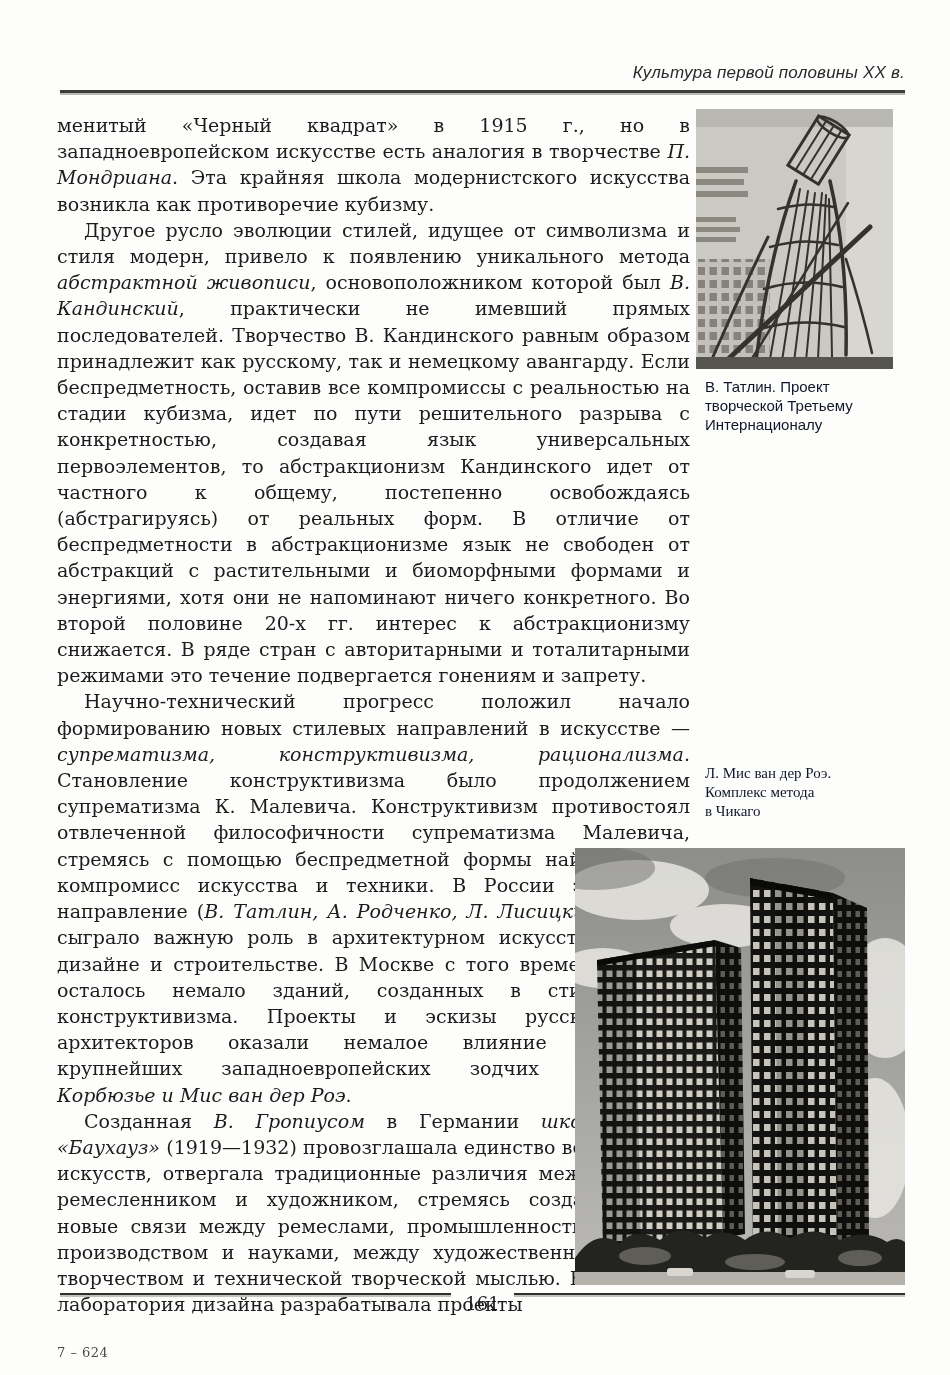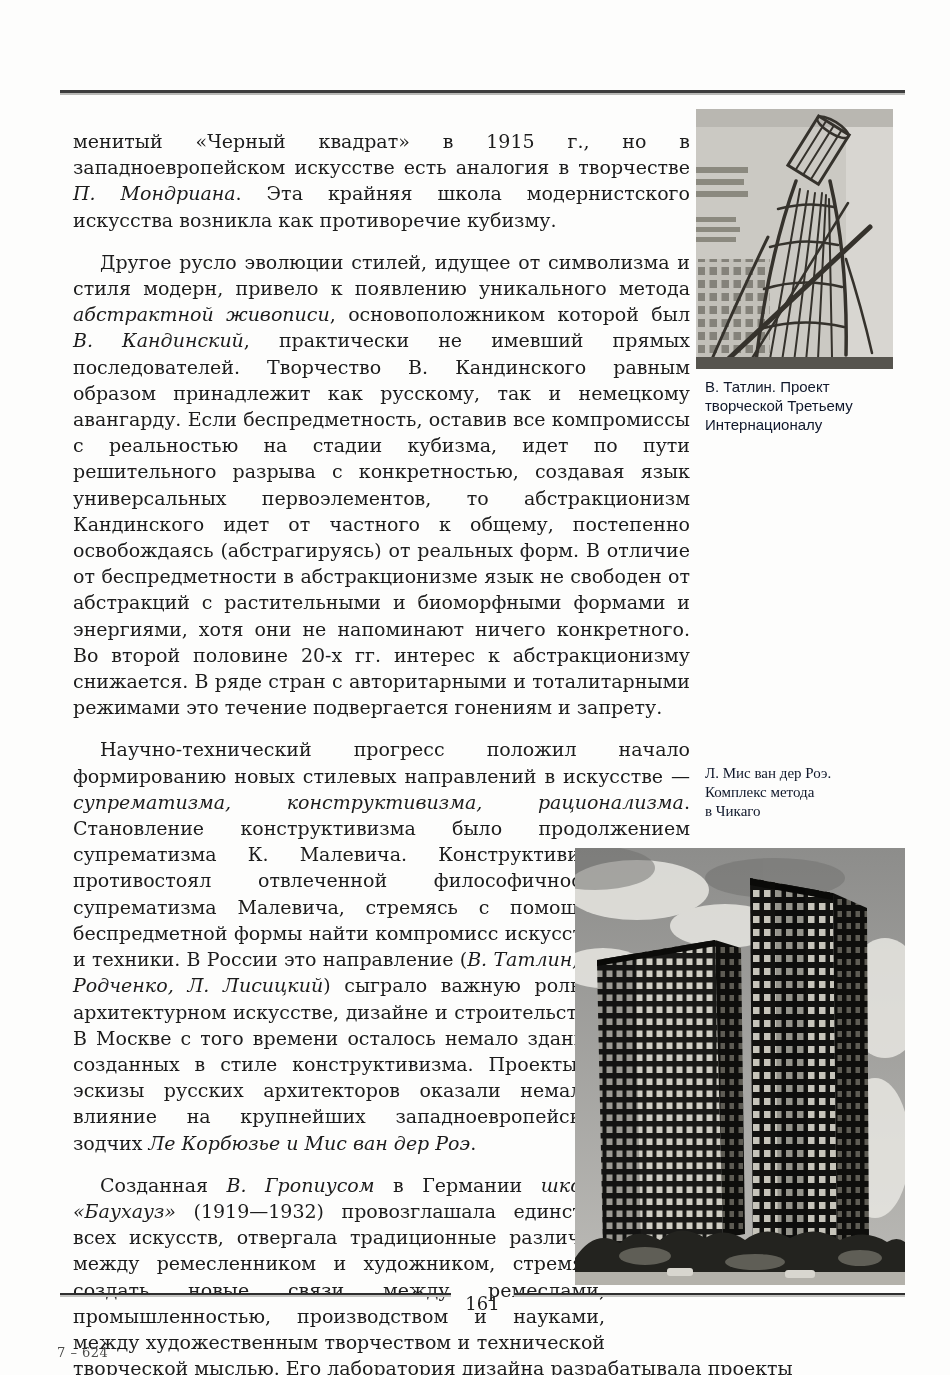--- a/index.html
+++ b/index.html
@@ -19,21 +19,21 @@
     background:#3c3c3c;box-shadow:0 2px 0 #b9b9b6;
   }
   
   .body-text{
     position:absolute;top:112px;left:57px;width:848px;
     font-size:19px;line-height:26.2px;text-align:justify;
     hyphens:auto;-webkit-hyphens:auto;
   }
   .sp1{float:right;width:215px;height:752px;}
   .sp2{float:right;clear:right;width:300px;height:470px;}
-  .para{margin:16px;text-indent:27px;}
+  .para{margin:0;text-indent:27px;}
   .para.first{text-indent:0;}
   .para i{font-style:italic;}
   
   .fig-photo{position:absolute;display:block;}
   .fig-caption{
     position:absolute;font-family:"Liberation Sans",sans-serif;
     font-size:15px;line-height:19px;color:#0f172a;width:200px;text-align:left;
   }
   
   .folio-bar{
@@ -48,20 +48,21 @@
   .signature{
     position:absolute;left:57px;top:1318px;font-size:13px;color:#4a4a48;
     font-family:"DejaVu Serif","Liberation Serif",serif;letter-spacing:.5px;margin-top:27px;
   }
 </style>
 </head>
 <body>
 
 <div class="page">
 
+  <div class="running-head">Культура первой половины XX в.</div>
   <div class="head-rule"></div>
 
   <div class="body-text">
     <div class="sp1"></div>
     <div class="sp2"></div>
     <p class="para first"><span>менитый «Черный квадрат» в 1915 г., но в западноевропейском искусстве есть аналогия в творчестве </span><i>П. Мондриана</i><span>. Эта крайняя школа модернистского искусства возникла как противоречие кубизму.</span></p>
     <p class="para"><span>Другое русло эволюции стилей, идущее от символизма и стиля модерн, привело к появлению уникального метода </span><i>абстрактной живописи</i><span>, основоположником которой был </span><i>В. Кандинский</i><span>, практически не имевший прямых последователей. Творчество В. Кандинского равным образом принадлежит как русскому, так и немецкому авангарду. Если беспредметность, оставив все компромиссы с реальностью на стадии кубизма, идет по пути решительного разрыва с конкретностью, создавая язык универсальных первоэлементов, то абстракционизм Кандинского идет от частного к общему, постепенно освобождаясь (абстрагируясь) от реальных форм. В отличие от беспредметности в абстракционизме язык не свободен от абстракций с растительными и биоморфными формами и энергиями, хотя они не напоминают ничего конкретного. Во второй половине 20-х гг. интерес к абстракционизму снижается. В ряде стран с авторитарными и тоталитарными режимами это течение подвергается гонениям и запрету.</span></p>
     <p class="para"><span>Научно-технический прогресс положил начало формированию новых стилевых направлений в искусстве — </span><i>супрематизма, конструктивизма, рационализма</i><span>. Становление конструктивизма было продолжением супрематизма К. Малевича. Конструктивизм противостоял отвлеченной философичности супрематизма Малевича, стремясь с помощью беспредметной формы найти компромисс искусства и техники. В России это направление (</span><i>В. Татлин, А. Родченко, Л. Лисицкий</i><span>) сыграло важную роль в архитектурном искусстве, дизайне и строительстве. В Москве с того времени осталось немало зданий, созданных в стиле конструктивизма. Проекты и эскизы русских архитекторов оказали немалое влияние на крупнейших западноевропейских зодчих </span><i>Ле Корбюзье и Мис ван дер Роэ</i><span>.</span></p>
     <p class="para"><span>Созданная </span><i>В. Гропиусом</i><span> в Германии </span><i>школа «Баухауз»</i><span> (1919—1932) провозглашала единство всех искусств, отвергала традиционные различия между ремесленником и художником, стремясь создать новые связи между ремеслами, промышленностью, производством и науками, между художественным творчеством и технической творческой мыслью. Его лаборатория дизайна разрабатывала проекты</span></p>
   </div>

